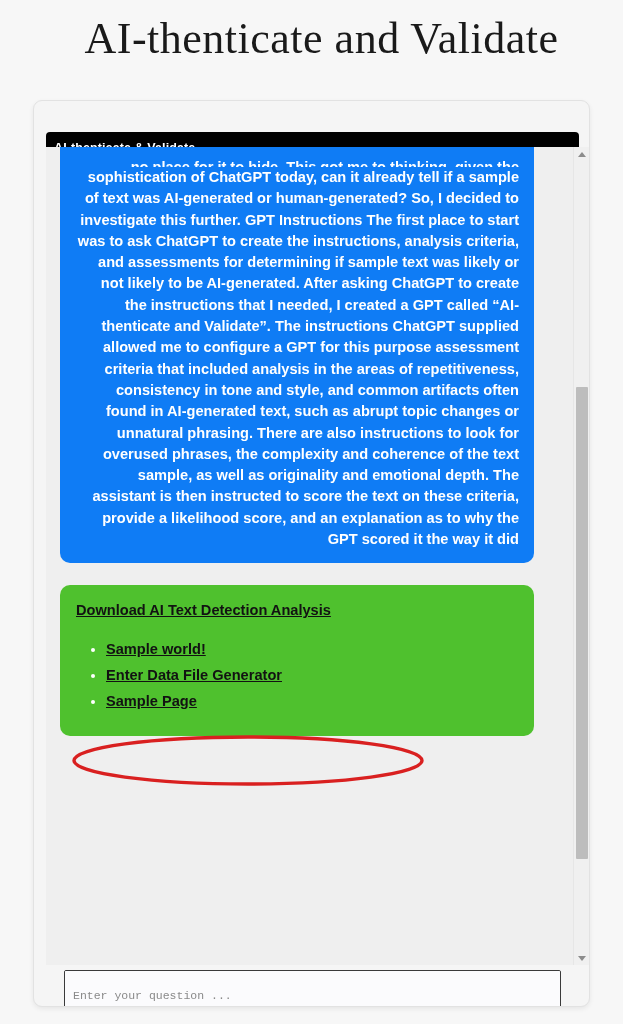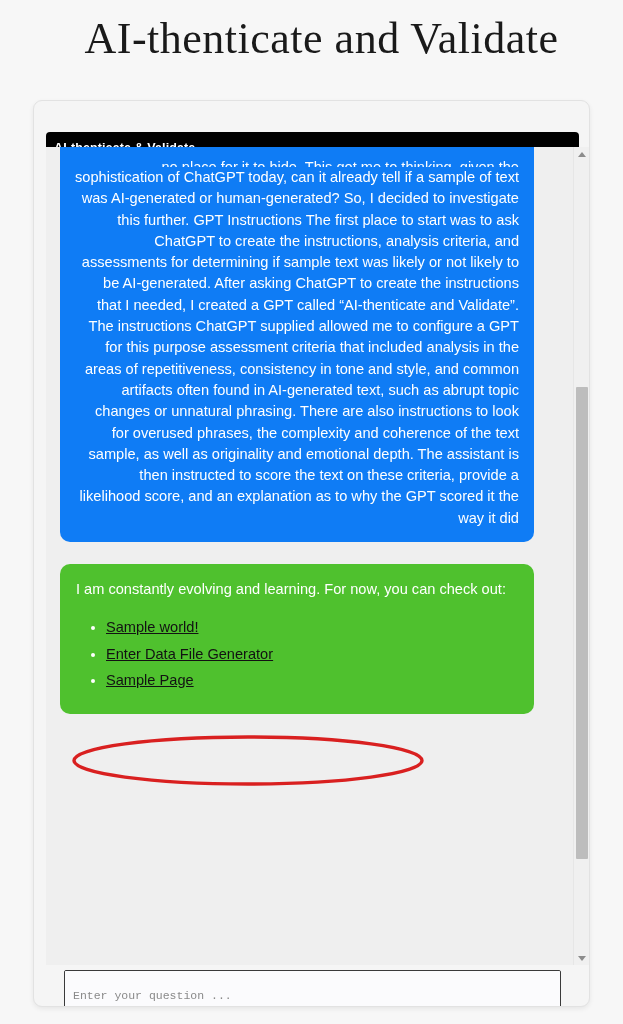--- a/index.html
+++ b/index.html
@@ -77,20 +77,21 @@
     box-sizing: border-box;
     overflow: hidden;
   }
   .chat-messages {
     position: absolute;
     left: 0;
     top: 0;
     width: 516px;
     padding: 0 14px 0 14px;
     box-sizing: border-box;
+    font-weight: bold;
   }
 
   
   .bubble {
     border-radius: 10px;
     box-sizing: border-box;
     font-size: 14.6px;
     line-height: 1.46;
     color: #ffffff;
   }
@@ -224,21 +225,23 @@
   </div>
 
   <div class="chat-scroll-wrap">
     <div class="chat-messages">
 
       <div class="bubble bubble-user">
         <span class="clipped-line">no place for it to hide. This got me to thinking, given the</span><span>sophistication of ChatGPT today, can it already tell if a sample of text was AI-generated or human-generated? So, I decided to investigate this further. GPT Instructions The first place to start was to ask ChatGPT to create the instructions, analysis criteria, and assessments for determining if sample text was likely or not likely to be AI-generated. After asking ChatGPT to create the instructions that I needed, I created a GPT called “AI-thenticate and Validate”. The instructions ChatGPT supplied allowed me to configure a GPT for this purpose assessment criteria that included analysis in the areas of repetitiveness, consistency in tone and style, and common artifacts often found in AI-generated text, such as abrupt topic changes or unnatural phrasing. There are also instructions to look for overused phrases, the complexity and coherence of the text sample, as well as originality and emotional depth. The assistant is then instructed to score the text on these criteria, provide a likelihood score, and an explanation as to why the GPT scored it the way it did</span>
       </div>
 
       <div class="bubble bubble-bot">
-        <p>I am constantly evolving and learning. For now, you can check out:</p>
+        <p>
+          <a class="bot-link">Download AI Text Detection Analysis</a>
+        </p>
         <ul>
           <li><a class="bot-link">Sample world!</a></li>
           <li><a class="bot-link">Enter Data File Generator</a></li>
           <li><a class="bot-link">Sample Page</a></li>
         </ul>
       </div>
 
     </div>
   </div>
 

